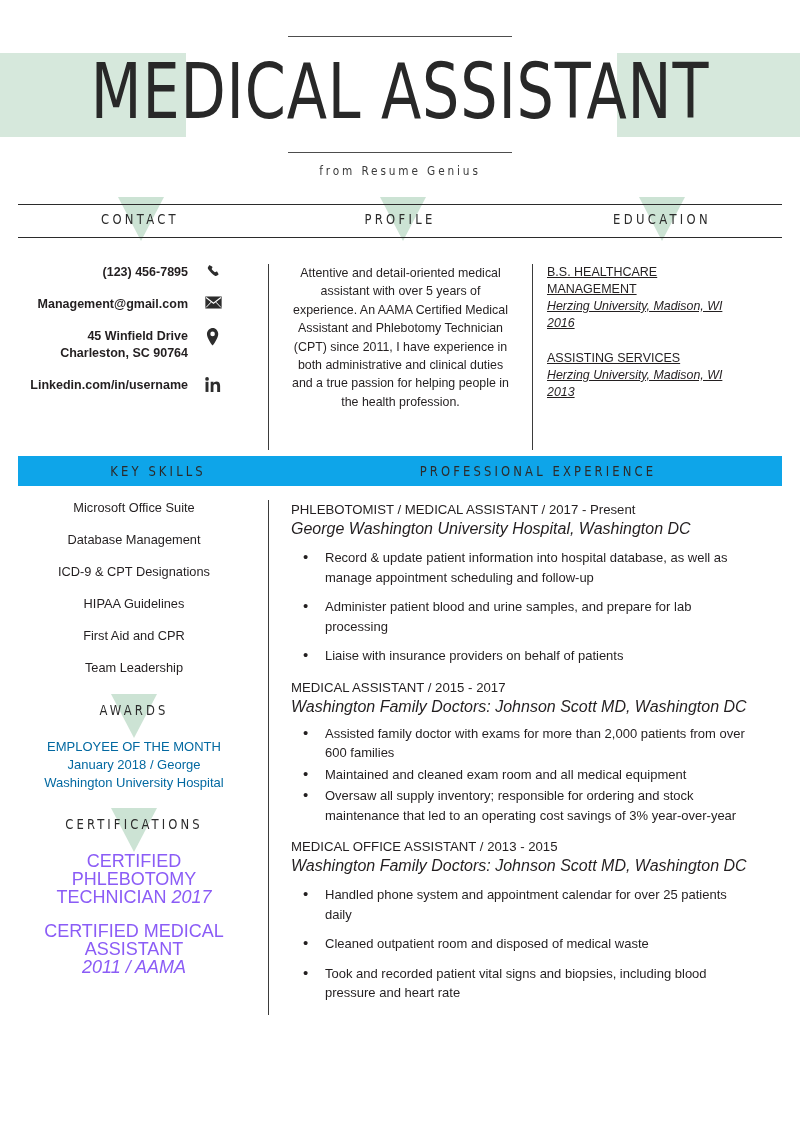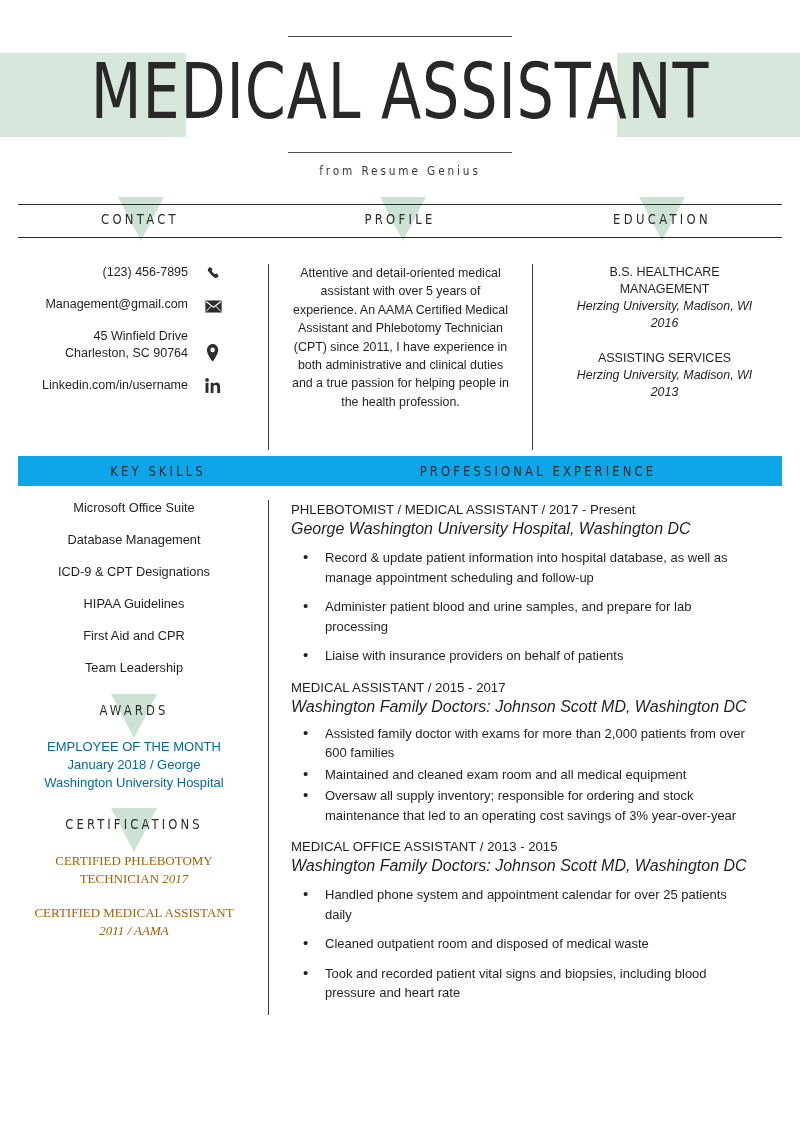--- a/index.html
+++ b/index.html
@@ -143,25 +143,26 @@
     border-right: 1px solid #3b3b3b;
   }
   .col-education {
     width: 267px;
     padding: 0 18px 0 14px;
     box-sizing: border-box;
   }
 
   .contact-item {
     display: flex;
-    align-items: flex-end;
+    align-items: flex-start;
     justify-content: flex-end;
     margin-bottom: 15px;
     font-size: 12.5px;
     color: #231f20;
+    font-weight: bold;
   }
   .contact-text {
     text-align: right;
     line-height: 17px;
   }
   .contact-icon {
     width: 26px;
     margin-left: 12px;
     display: flex;
     justify-content: center;
@@ -171,21 +172,21 @@
   }
   .contact-icon svg { display: block; }
 
   .profile-text {
     font-size: 12.4px;
     line-height: 18.4px;
     text-align: center;
     color: #231f20;
   }
 
-  .edu-block { text-align: center; margin-bottom: 18px; }
+  .edu-block { margin-bottom: 18px; text-decoration: underline; }
   .edu-degree {
     font-size: 12.5px;
     line-height: 17px;
     color: #231f20;
   }
   .edu-school {
     font-size: 12.4px;
     line-height: 17px;
     font-style: italic;
     color: #231f20;
@@ -268,24 +269,23 @@
   }
 
   .award-block { margin-top: 4px; }
   .award-line {
     font-size: 13px;
     line-height: 18px;
     color: #0369a1;
   }
   .cert-block { margin-top: 4px; margin-bottom: 16px; }
   .cert-line {
-    font-size: 13px;
+    font-size: 18px;
     line-height: 18px;
-    color: #a16207;
-    font-family: Liberation Serif, serif;
+    color: #8b5cf6;
   }
   .cert-year { font-style: italic; }
 
   
   .job { margin-bottom: 12px; }
   .job-title {
     font-size: 13.2px;
     line-height: 19px;
     color: #231f20;
   }

